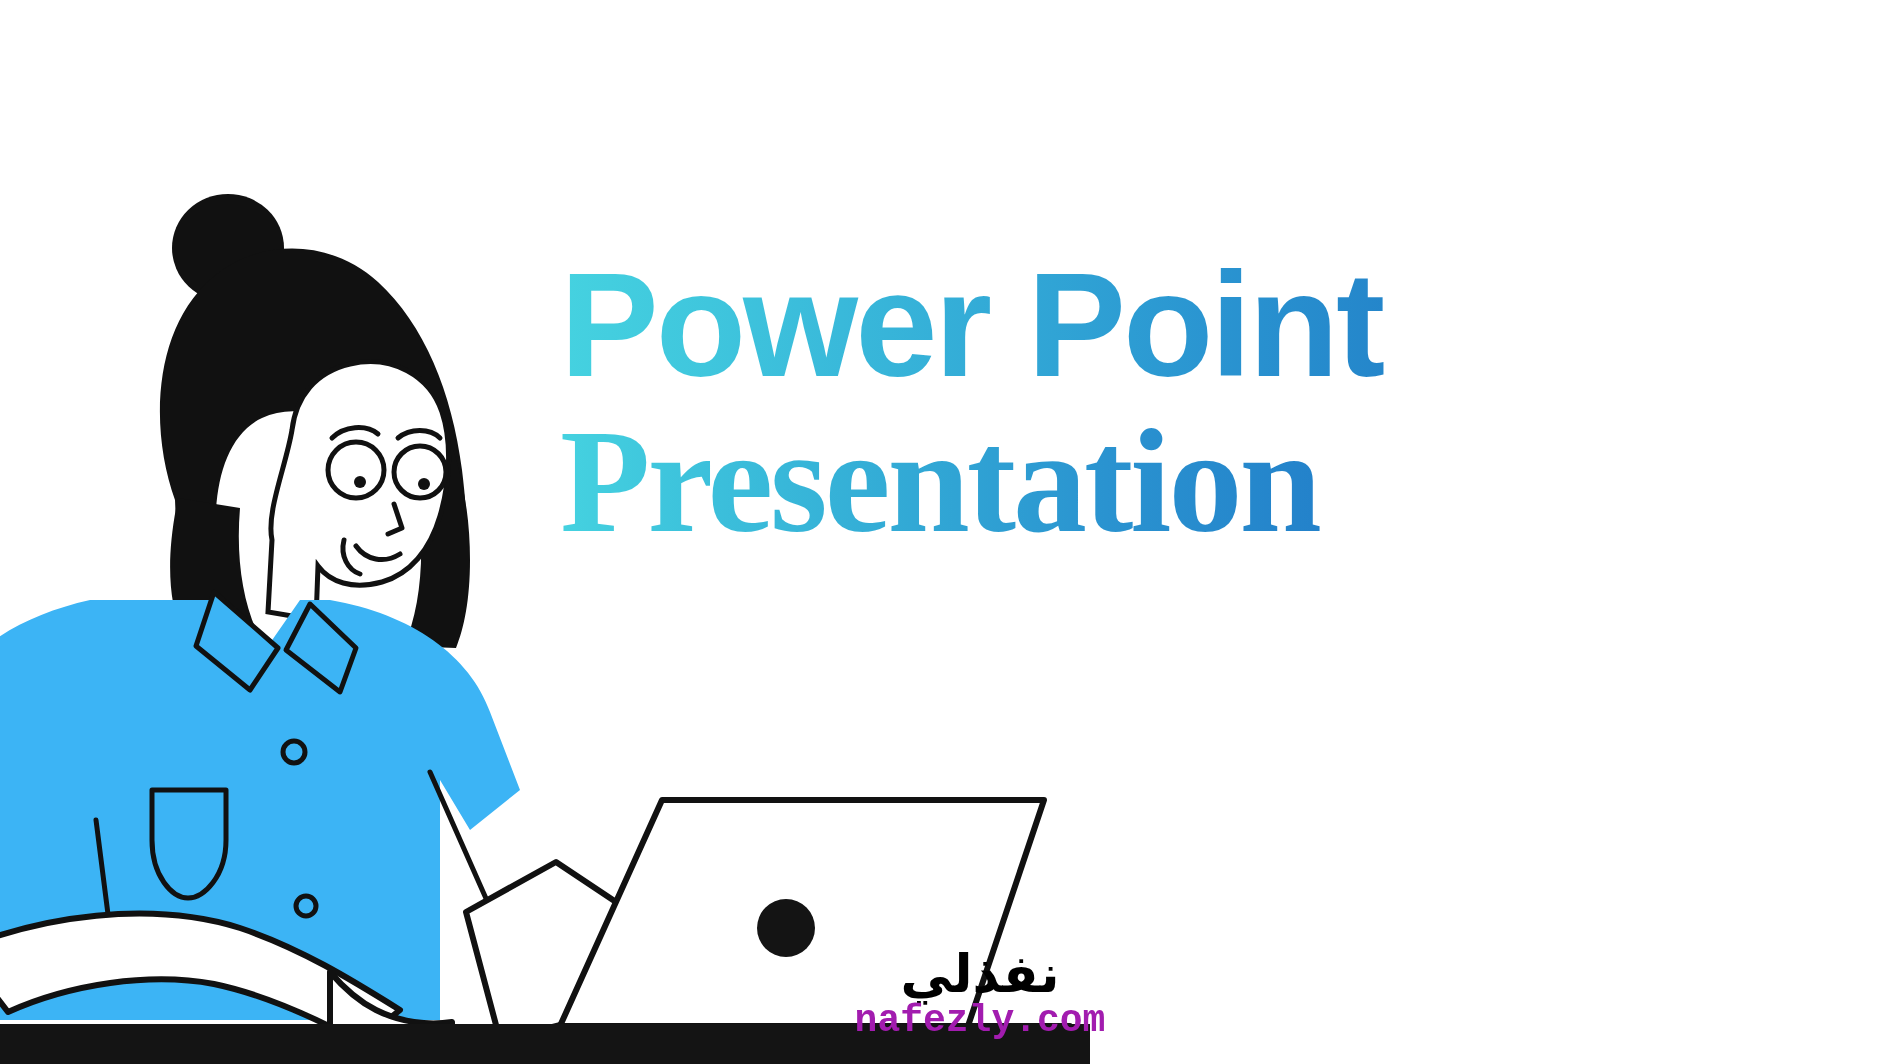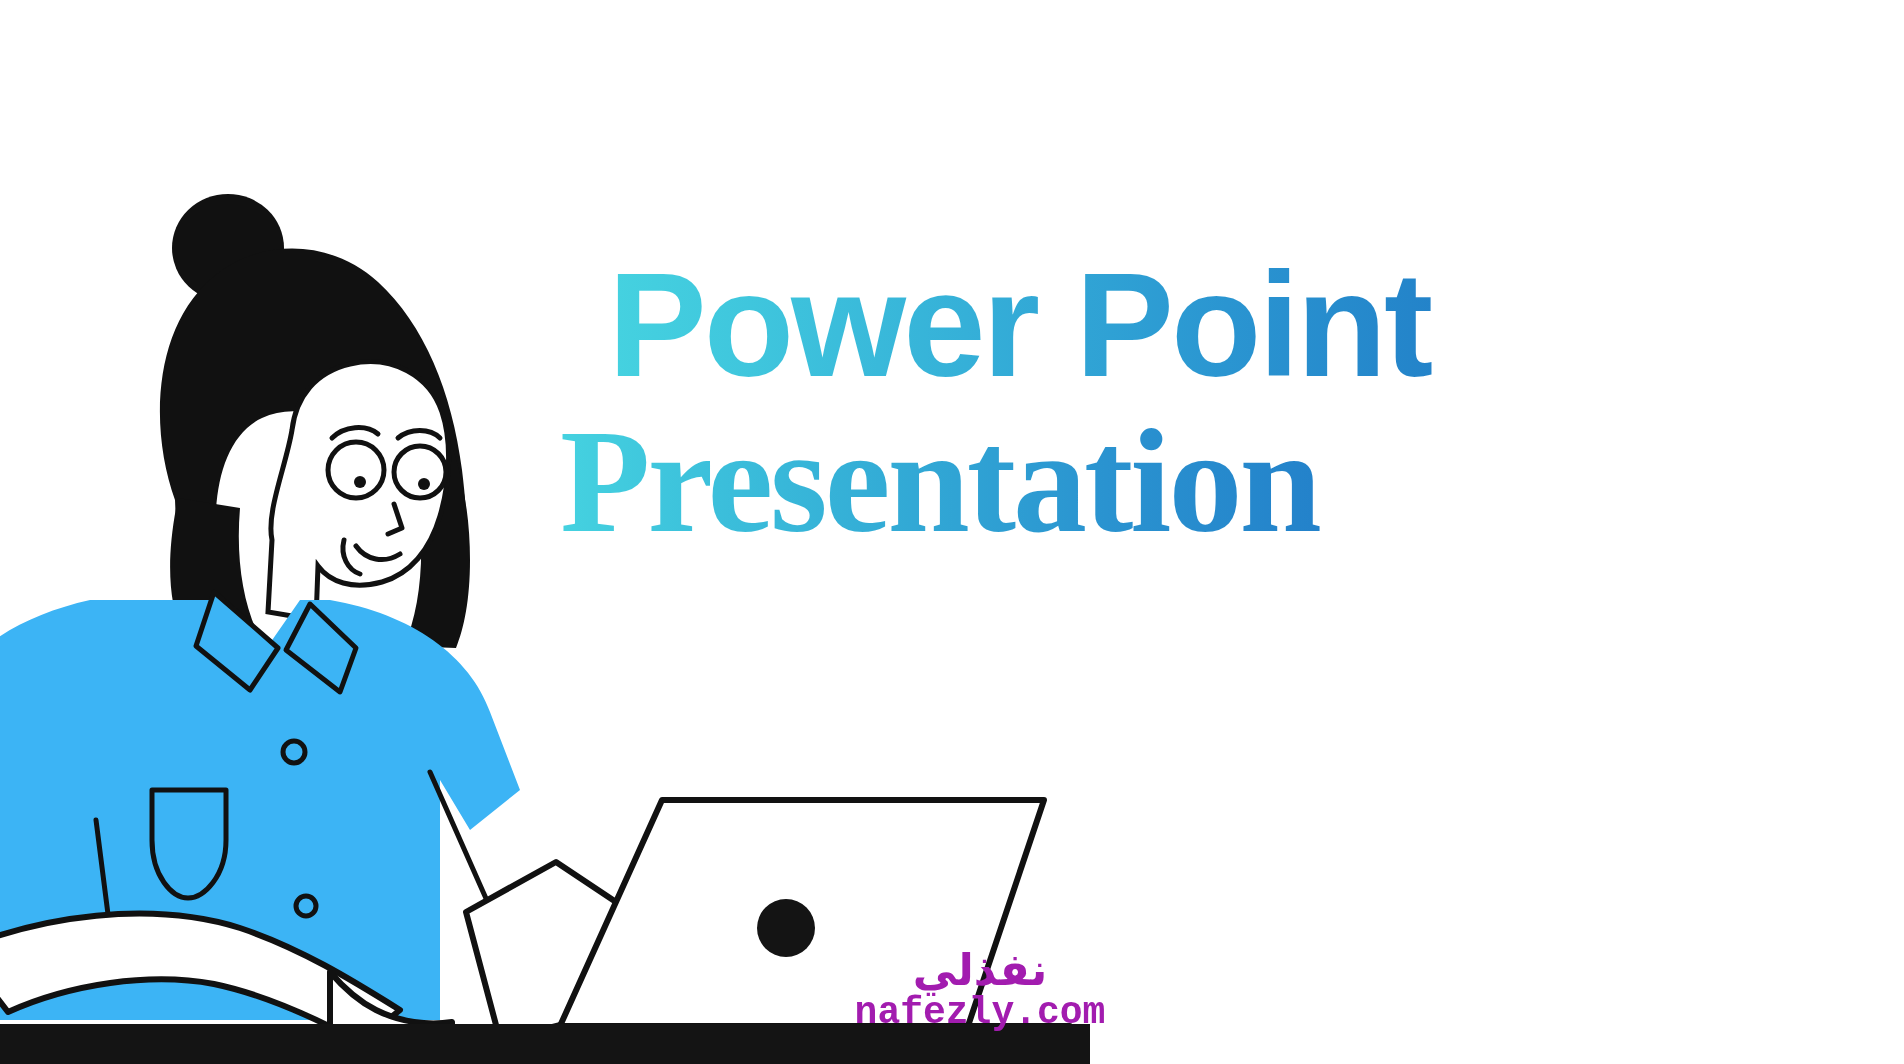--- a/index.html
+++ b/index.html
@@ -39,21 +39,20 @@
     line-height:0.98;
     letter-spacing:-3px;
     white-space:nowrap;
     -webkit-background-clip:text;
     background-clip:text;
     color:transparent;
     -webkit-text-fill-color:transparent;
   }
   #title-line-1 {
     background-image:linear-gradient(90deg,#45d2e0 0%,#3fc6dd 12%,#35b0d8 30%,#2a95d1 52%,#2280c8 72%,#1d6cbd 100%);
-    margin-left:48px;
   }
   #title-line-2 {
     margin-top:12px;
     background-image:linear-gradient(90deg,#45d2e0 0%,#3dc3dc 10%,#33acd6 26%,#2a93d0 44%,#2381ca 62%,#1e6fc0 80%,#1a5db4 100%);
     font-family:Liberation Serif, serif;
   }
 
   
   #desk-bar {
     position:absolute;
@@ -67,23 +66,23 @@
     position:absolute;
     left:840px;
     top:948px;
     width:280px;
     text-align:center;
     user-select:none;
   }
   #watermark-arabic {
     display:block;
     font-family:"DejaVu Sans", sans-serif;
-    font-size:44px;
+    font-size:52px;
     font-weight:bold;
-    color:#a21caf;
+    color:#000000;
     line-height:1.0;
     direction:rtl;
   }
   #watermark-domain {
     display:block;
     margin-top:2px;
     font-family:Liberation Mono, monospace;
     font-size:38px;
     font-weight:bold;
     color:#a21caf;

